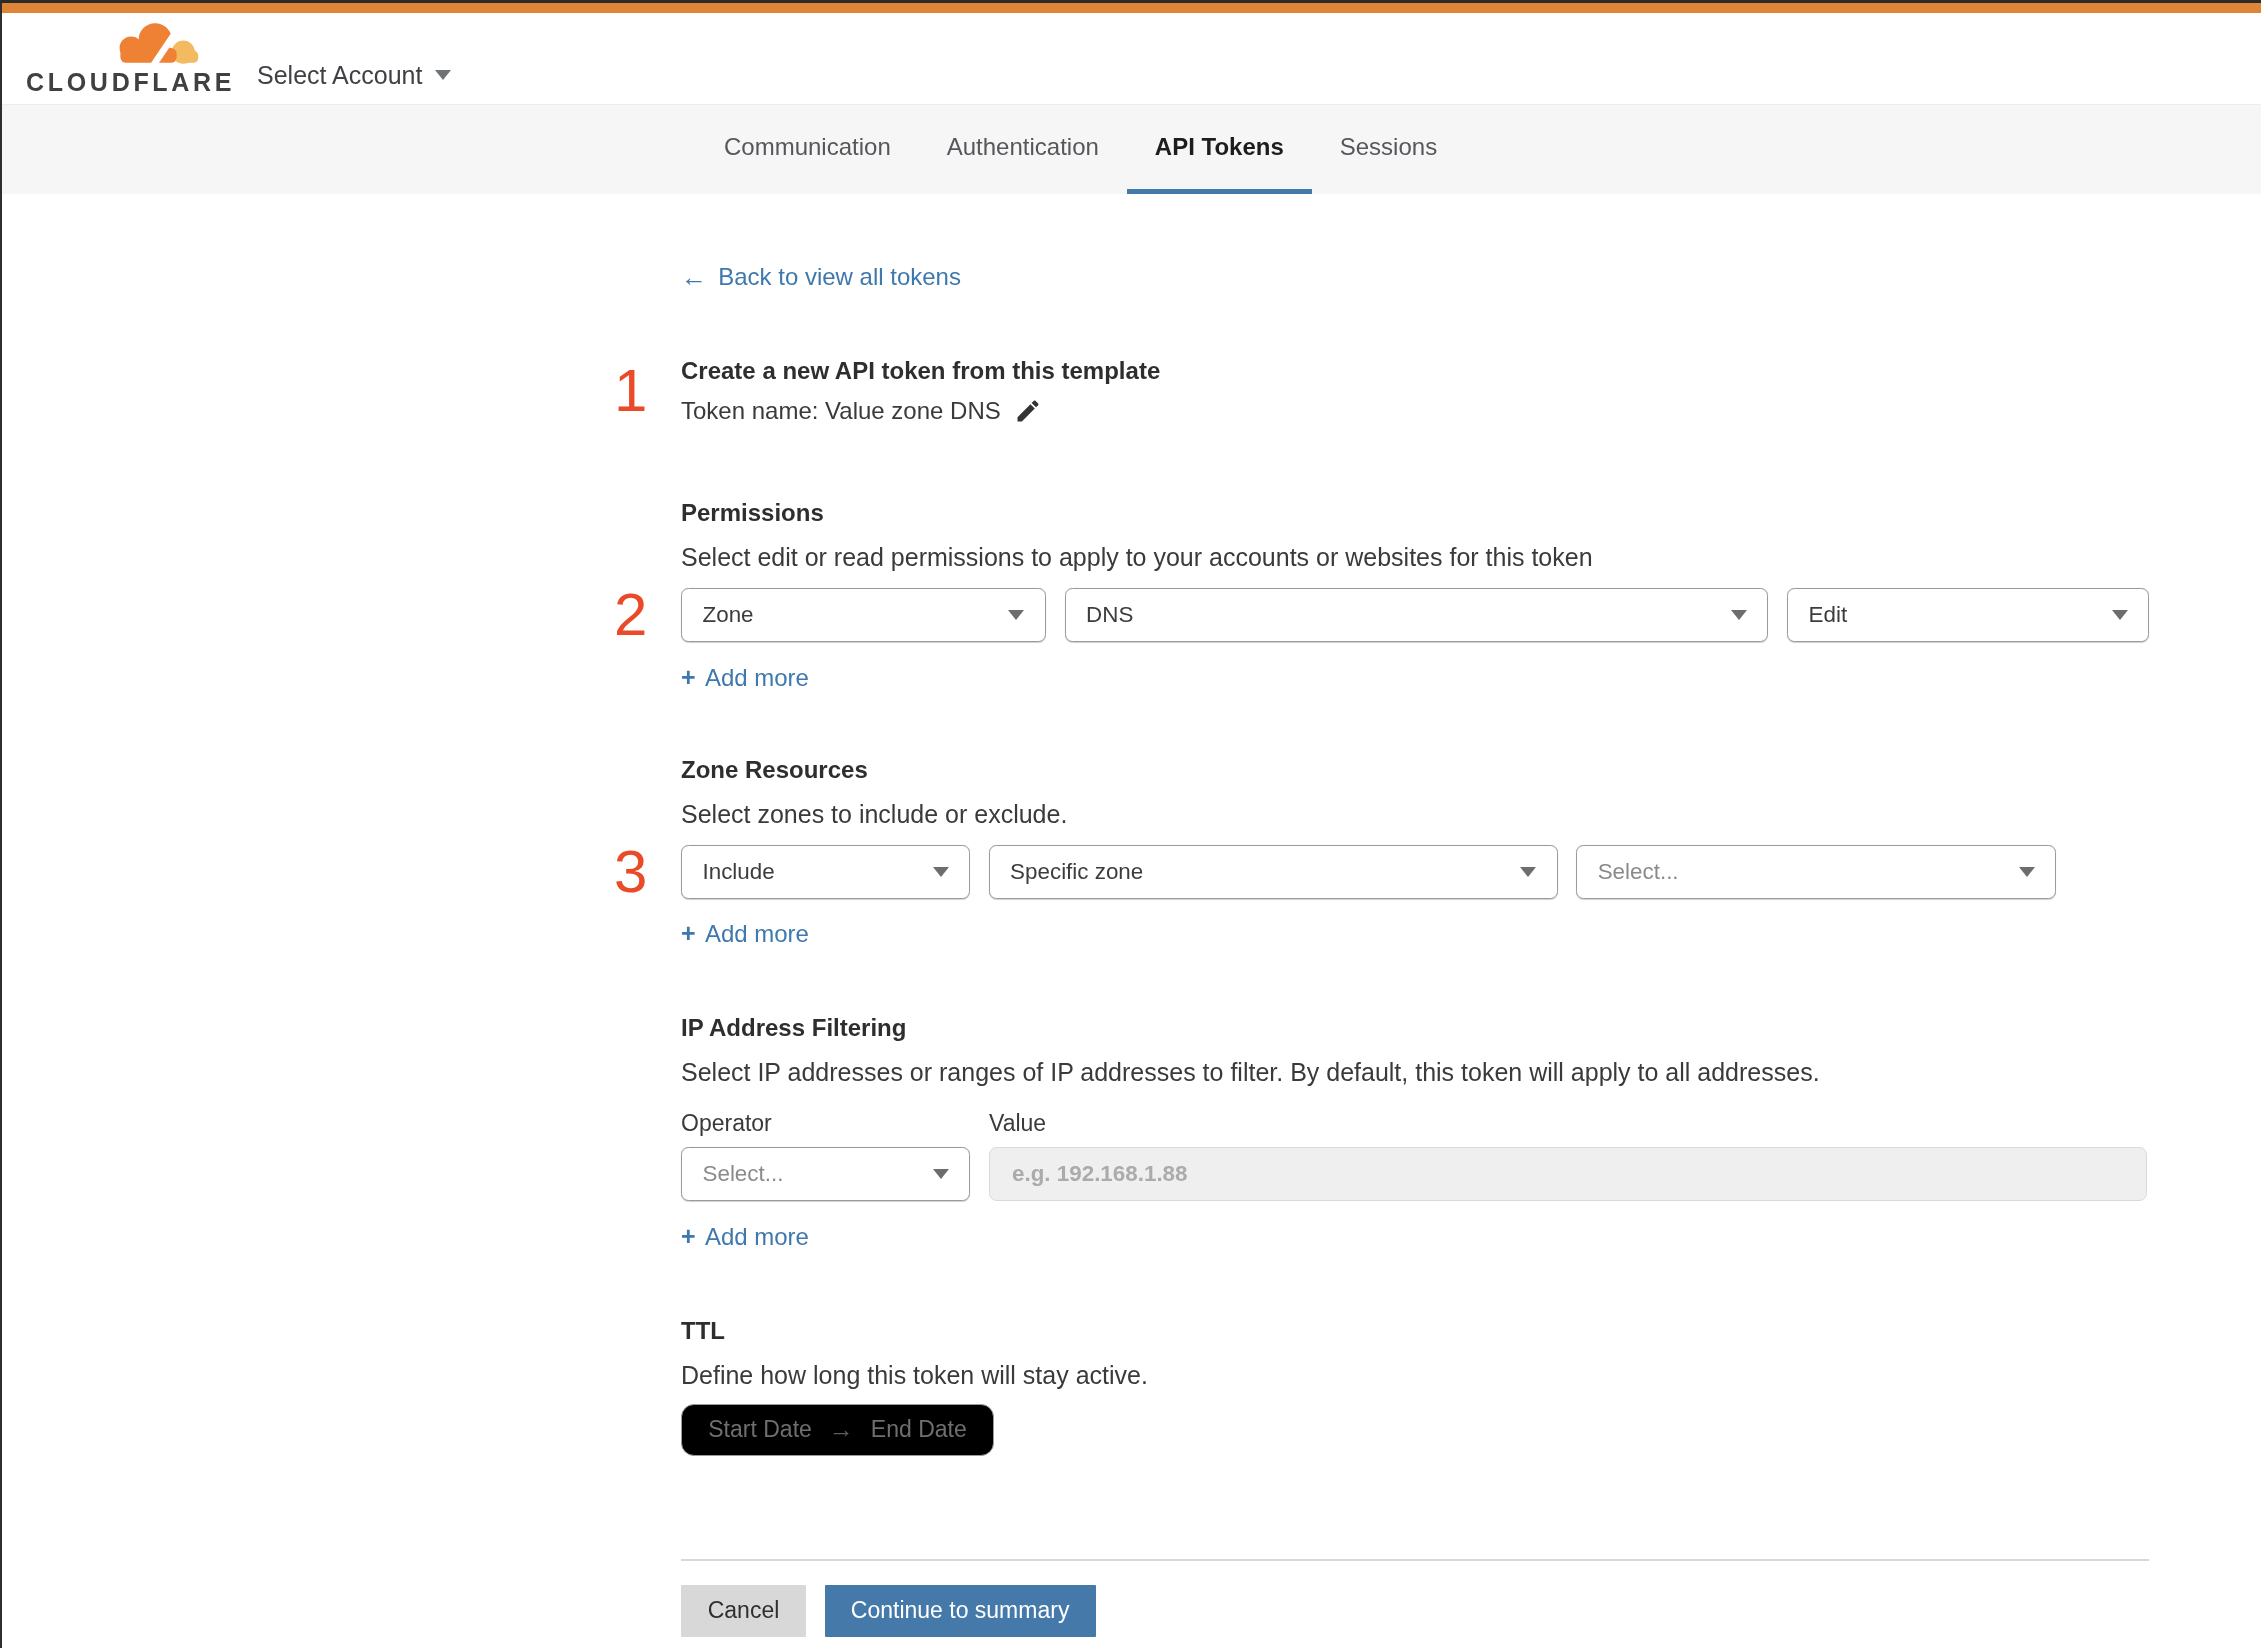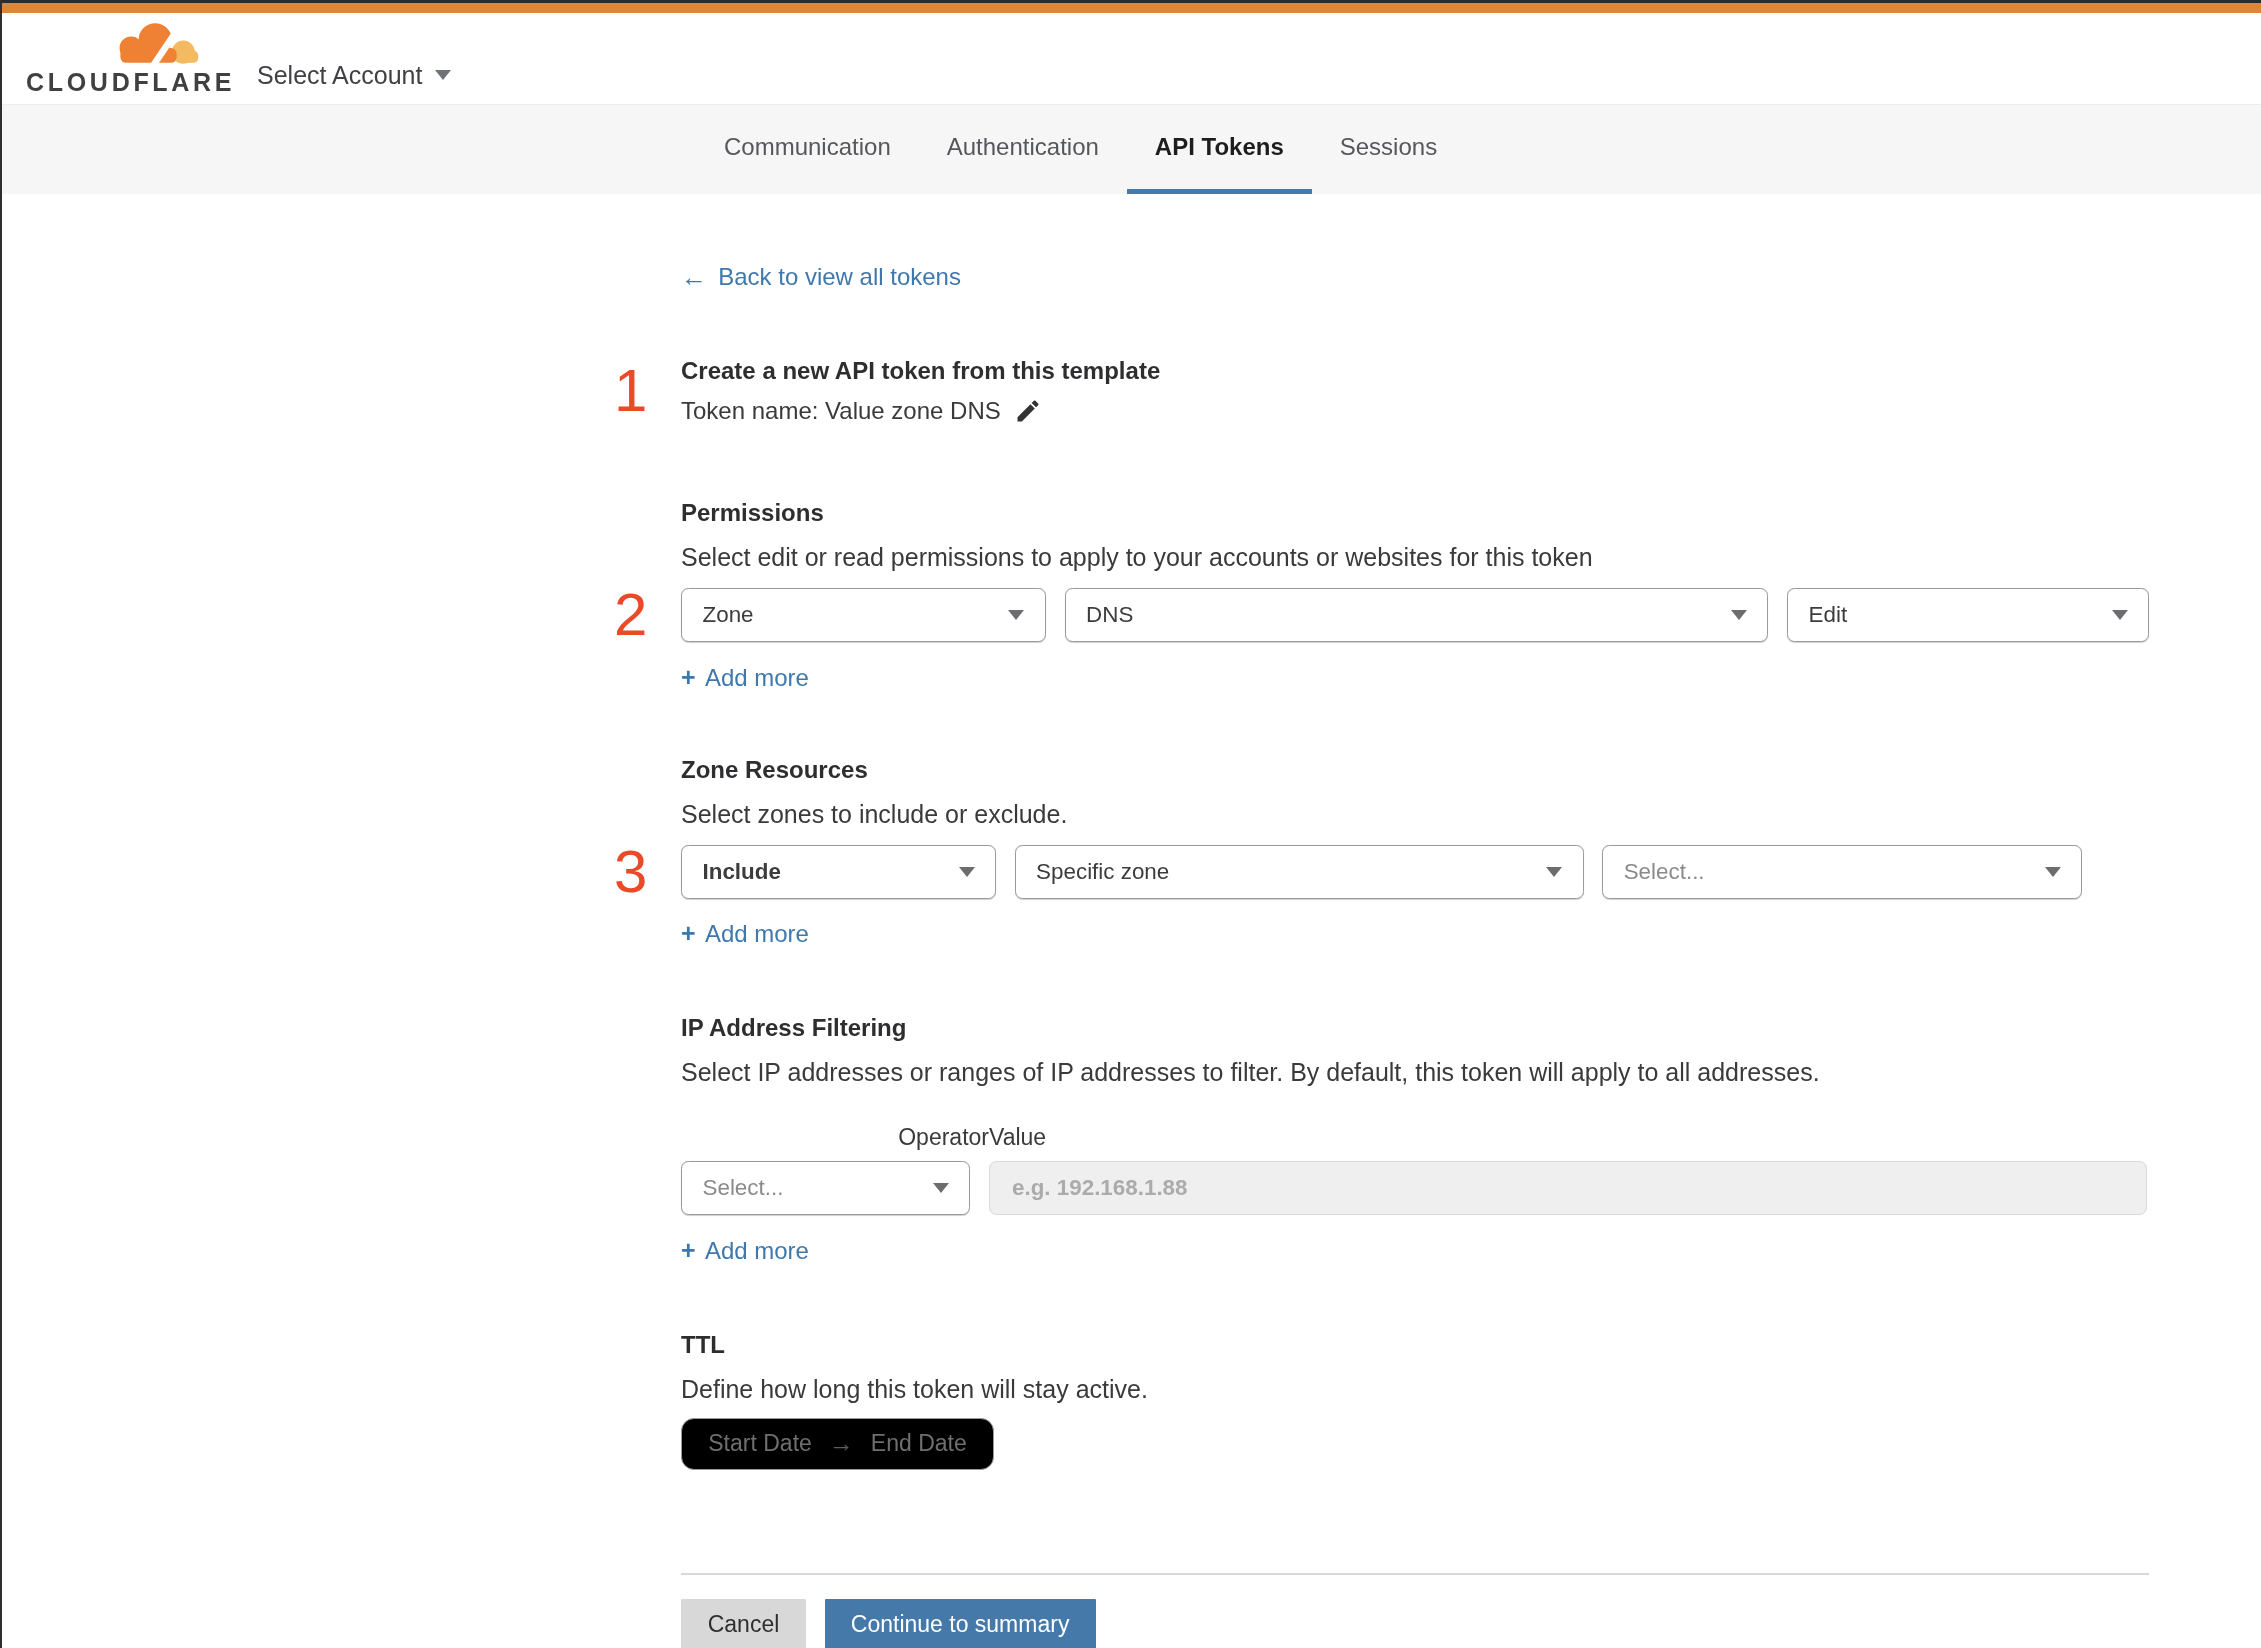--- a/index.html
+++ b/index.html
@@ -73,29 +73,29 @@
   }
   .select-label { font-size:22.4px; color:#3c3c3e; }
   .select-label.placeholder { color:#8a8a8c; }
   .select-caret {
     width:0; height:0; border-left:8.4px solid transparent; border-right:8.4px solid transparent;
     border-top:10.3px solid #6d6d6f; margin-left:17px;
   }
   .w-zone { width:365px; }
   .w-dns { width:704px; }
   .w-edit { width:362px; }
-  .w-include { width:315px;font-weight:bold; }
+  .w-include { width:289px; }
   .w-speczone { width:569px; }
   .w-zonesel { width:480px; }
   .w-operator { width:289px; }
 
   .add-more { margin-top:20.5px; display:inline-flex; align-items:baseline; gap:9.3px; color:#3e78ad; font-size:24px; cursor:pointer; }
   .add-more .plus { font-weight:700; font-size:25px; }
 
-  .field-labels { display:flex; margin-top:38px;text-align:right; }
+  .field-labels { display:flex; margin-top:24px; }
   .field-label { font-size:23px; color:#3a3a3c; line-height:26px; }
   .field-label.op { width:308px; }
   .ip-row { margin-top:11.2px; display:flex; gap:18.6px; }
   .value-input {
     width:1158px; height:54px; background:#f0efef; border:1.9px solid #d9d9d9; border-radius:7.5px;
     font-size:22.4px; color:#5a5a5a; padding:0 22.4px; outline:none;
     font-family:"Liberation Sans","DejaVu Sans",sans-serif;
     font-weight:bold;
   }
   .value-input::placeholder { color:#ababab; opacity:1; }

